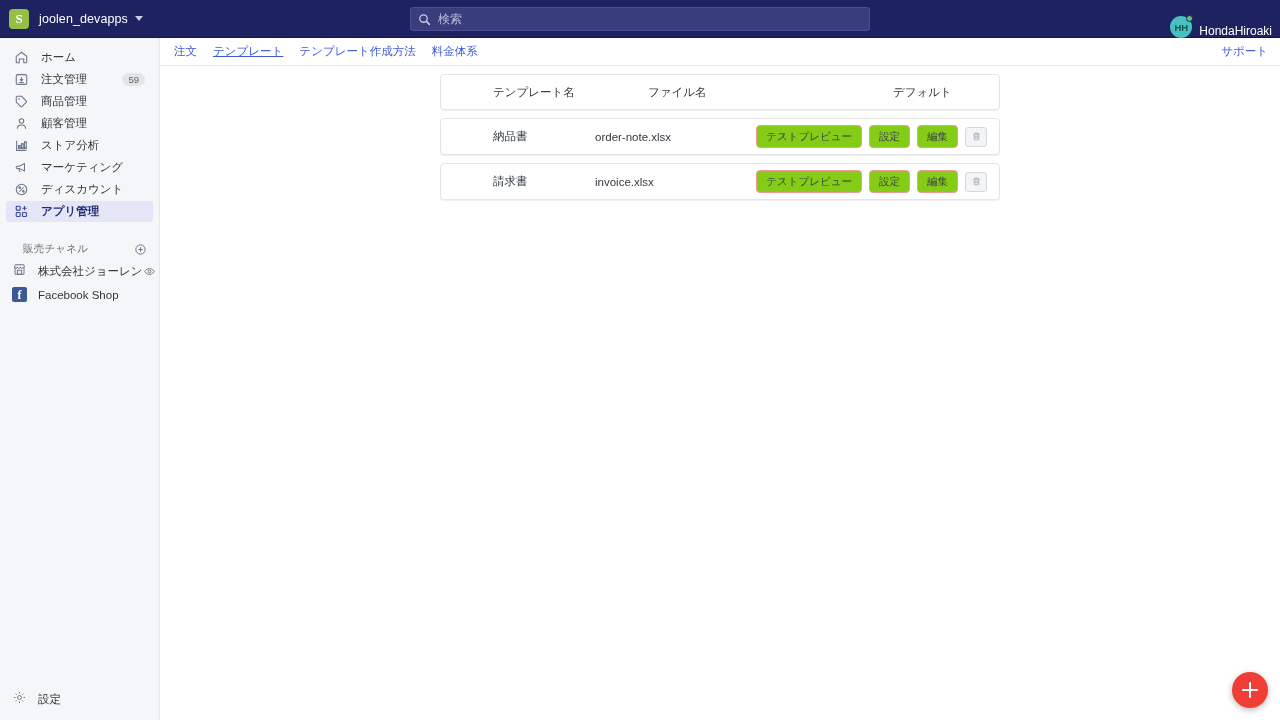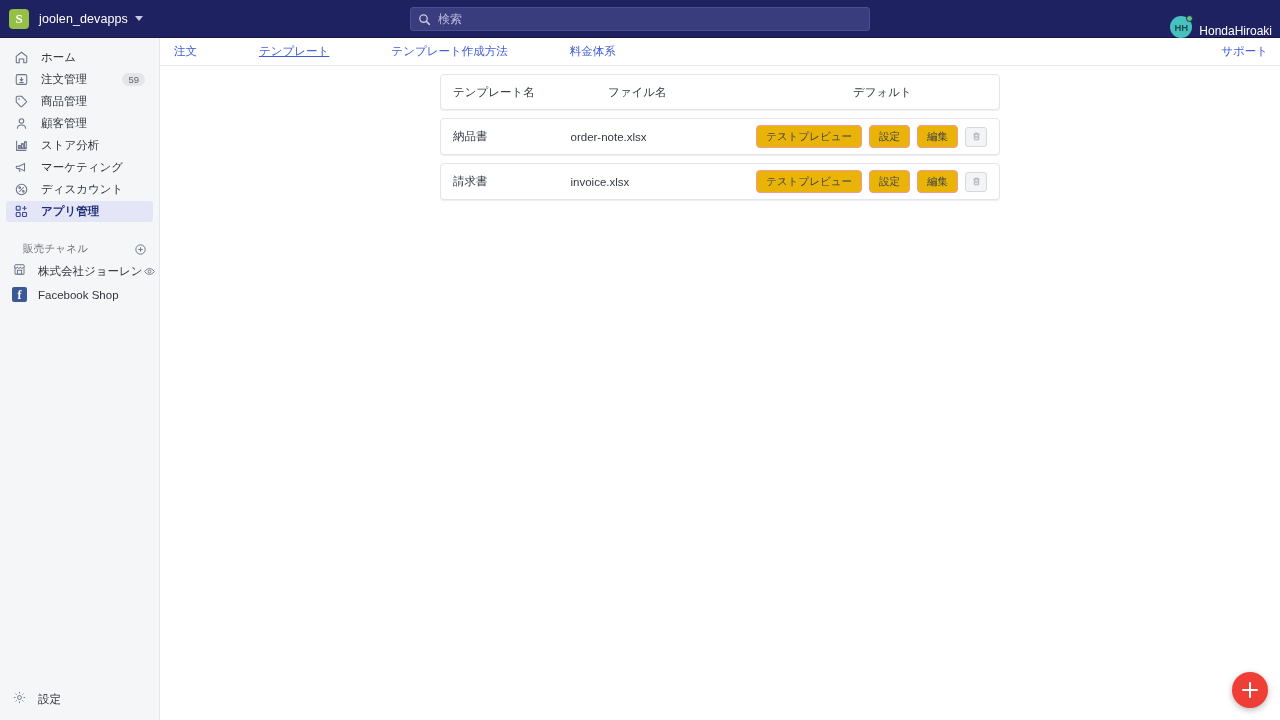--- a/index.html
+++ b/index.html
@@ -151,54 +151,55 @@
   }
   .app-title { font-size: 12.5px; color: #212b36; margin-left: 9px; }
   .app-author {
     position: absolute; right: 12px;
     font-size: 11px; color: #5c6670;
   }
   .app-nav {
     position: relative;
     height: 28px; background: #ffffff;
     border-bottom: 1px solid #e4e6e8;
-    display: flex; align-items: center; padding: 0 14px; gap: 46px;
+    display: flex; align-items: center; padding: 0 14px;
   }
   .app-tab {
     font-size: 11.5px; color: #3f5bd8;
     margin-right: 16px; cursor: pointer;
     text-decoration: none;
   }
   .app-tab.active { text-decoration: underline; }
   .support-link {
     position: absolute; right: 12px;
     font-size: 11.5px; color: #3f5bd8; cursor: pointer;
   }
 
   
   .table-area { padding-top: 8px; }
   .card {
     width: 560px; margin: 0 auto 8px auto;
     background: #ffffff;
     border: 1px solid #e3e5e7;
     border-radius: 4px;
     box-shadow: 0 1px 1px rgba(22,29,37,.07);
+    padding-left: 40px;
   }
   .row {
     display: flex; align-items: center;
     height: 35px; padding: 0 12px;
   }
   .card.header-card .row { height: 34px; }
   .col-name { width: 155px; font-size: 11.5px; color: #333a42; }
   .col-file { width: 245px; font-size: 11.5px; color: #333a42; }
   .col-default { flex: 1; font-size: 11.5px; color: #333a42; }
   .actions { display: flex; align-items: center; gap: 7px; margin-left: auto; }
   .btn {
     border: 1px solid #f29a9a;
-    background: #eab308; color: #3b434b;
+    background: #84cc16; color: #3b434b;
     font-size: 10.5px; border-radius: 4px;
     padding: 4px 9px; cursor: pointer; line-height: 1.2;
     font-family: "Liberation Sans", sans-serif;
     white-space: nowrap;
   }
   .btn-del {
     border: 1px solid #d6d8db;
     background: #f3f4f5;
     border-radius: 3px;
     width: 22px; height: 20px;

